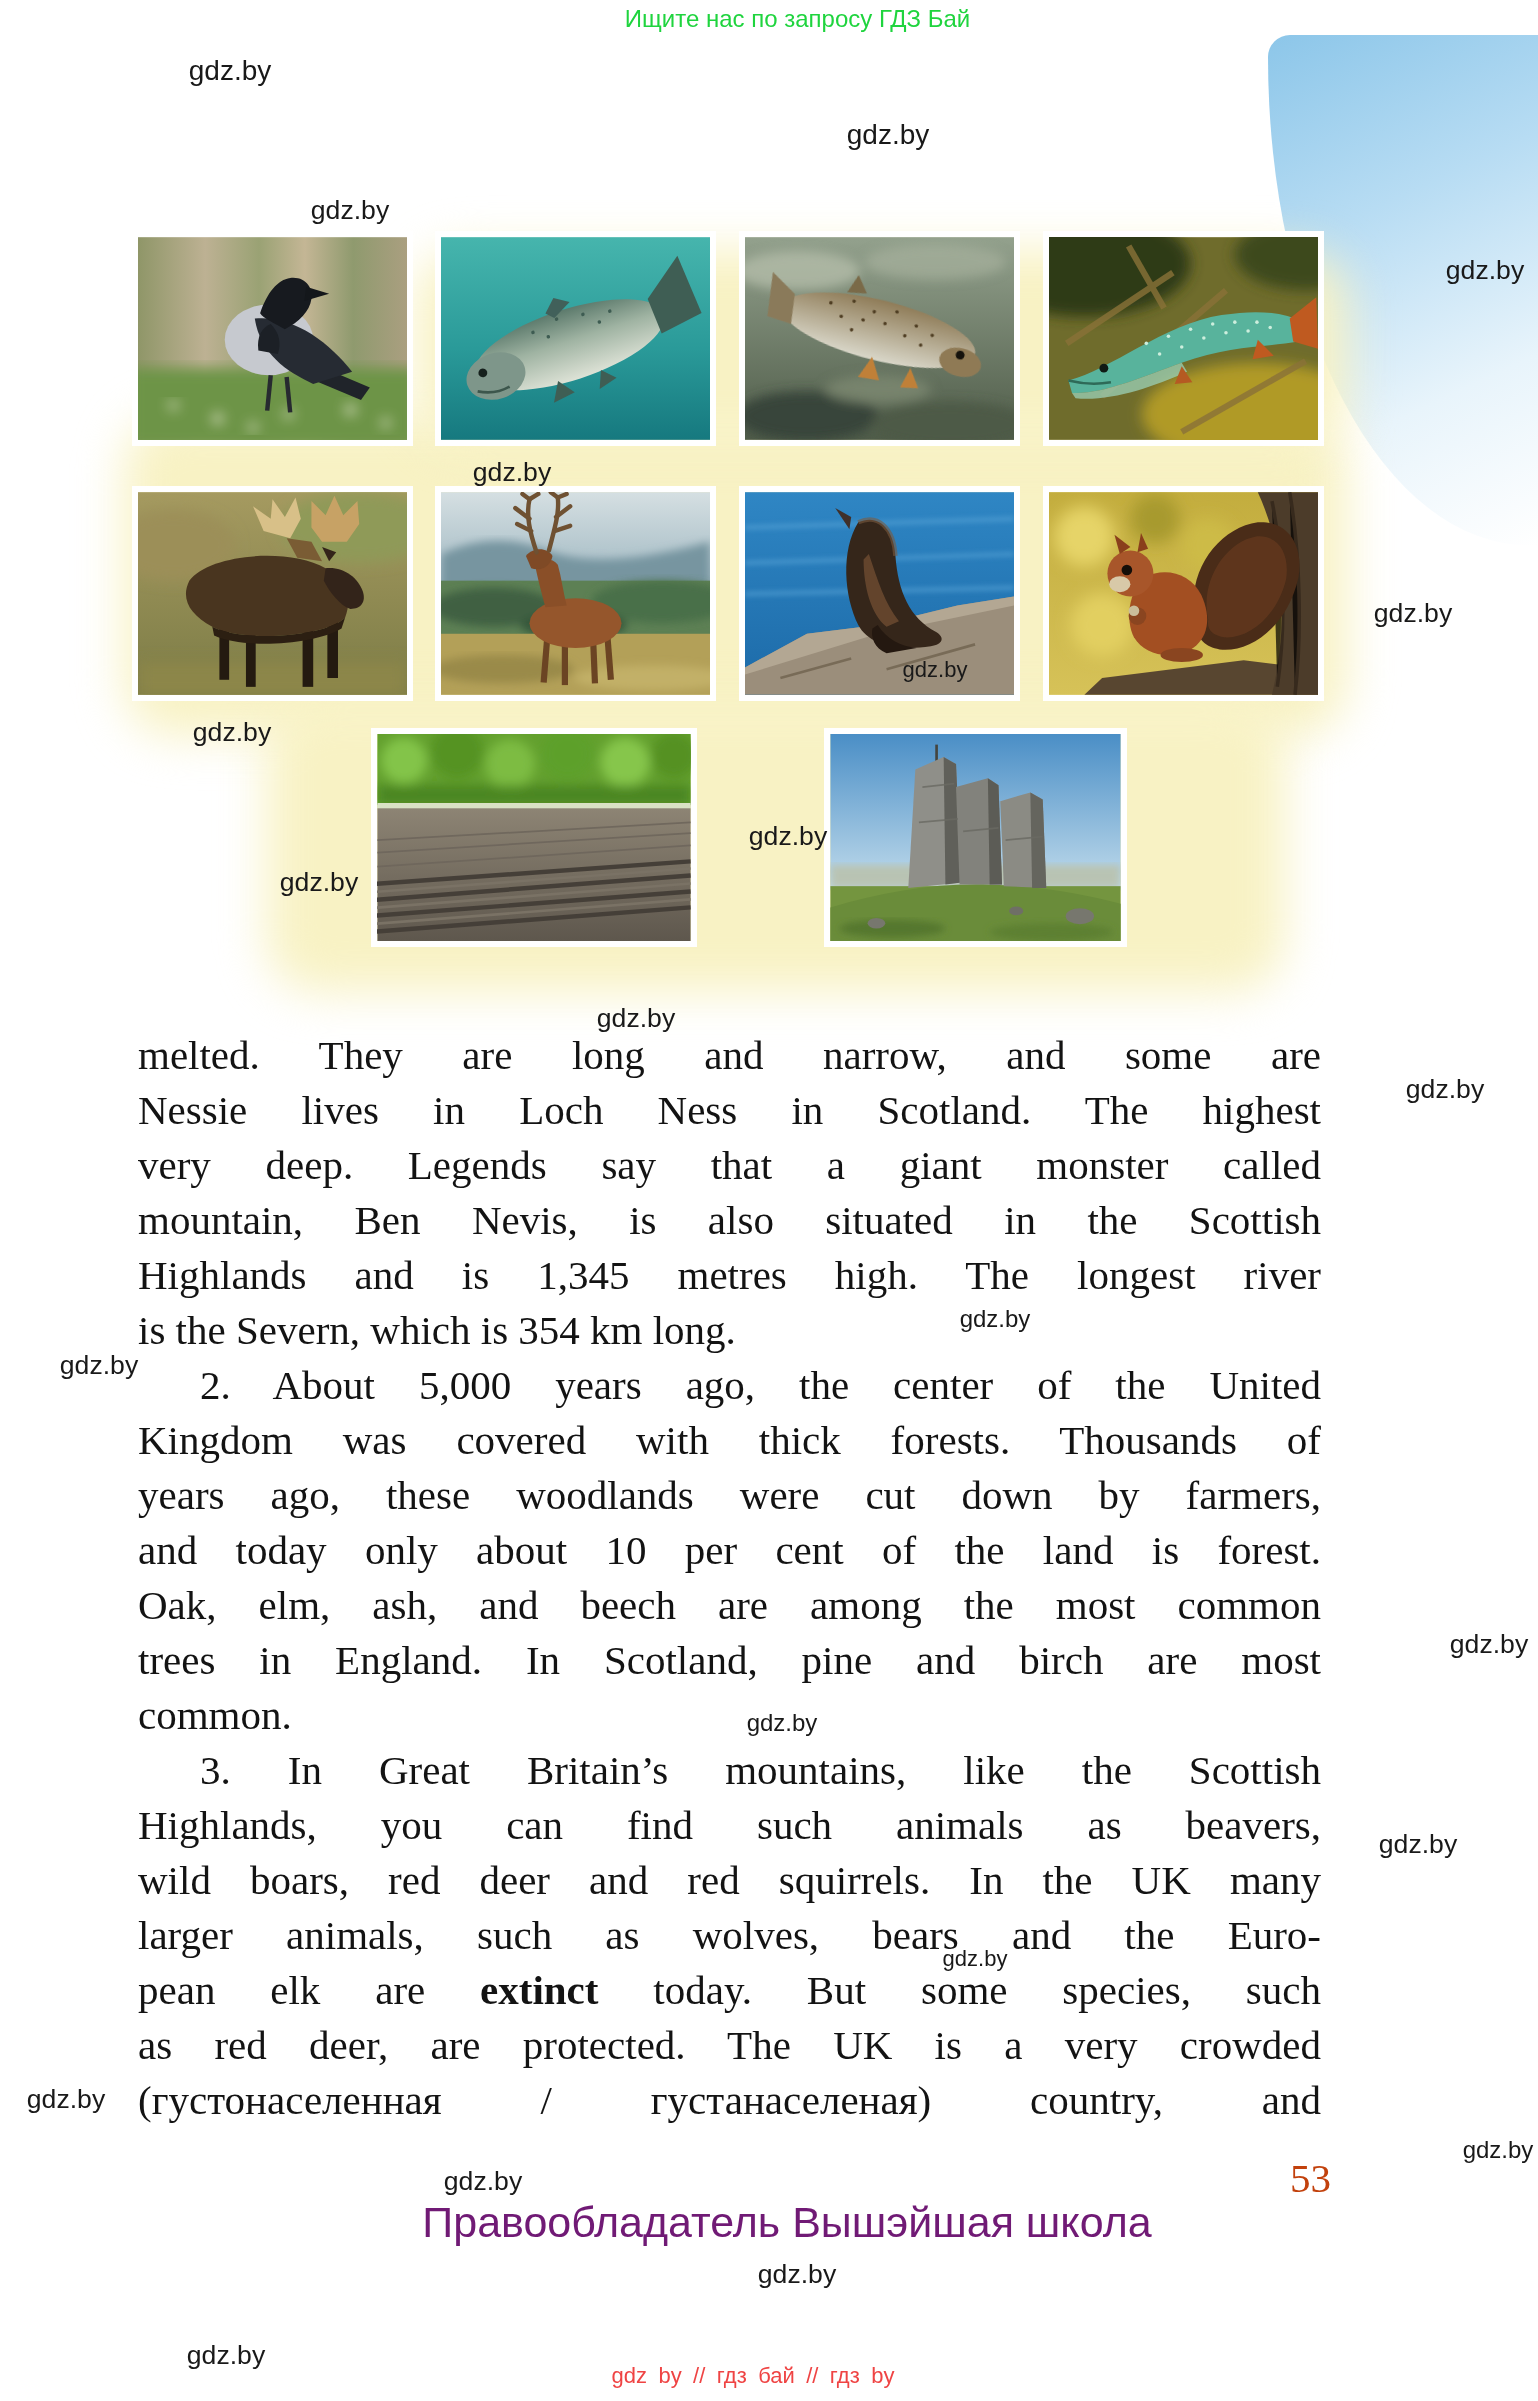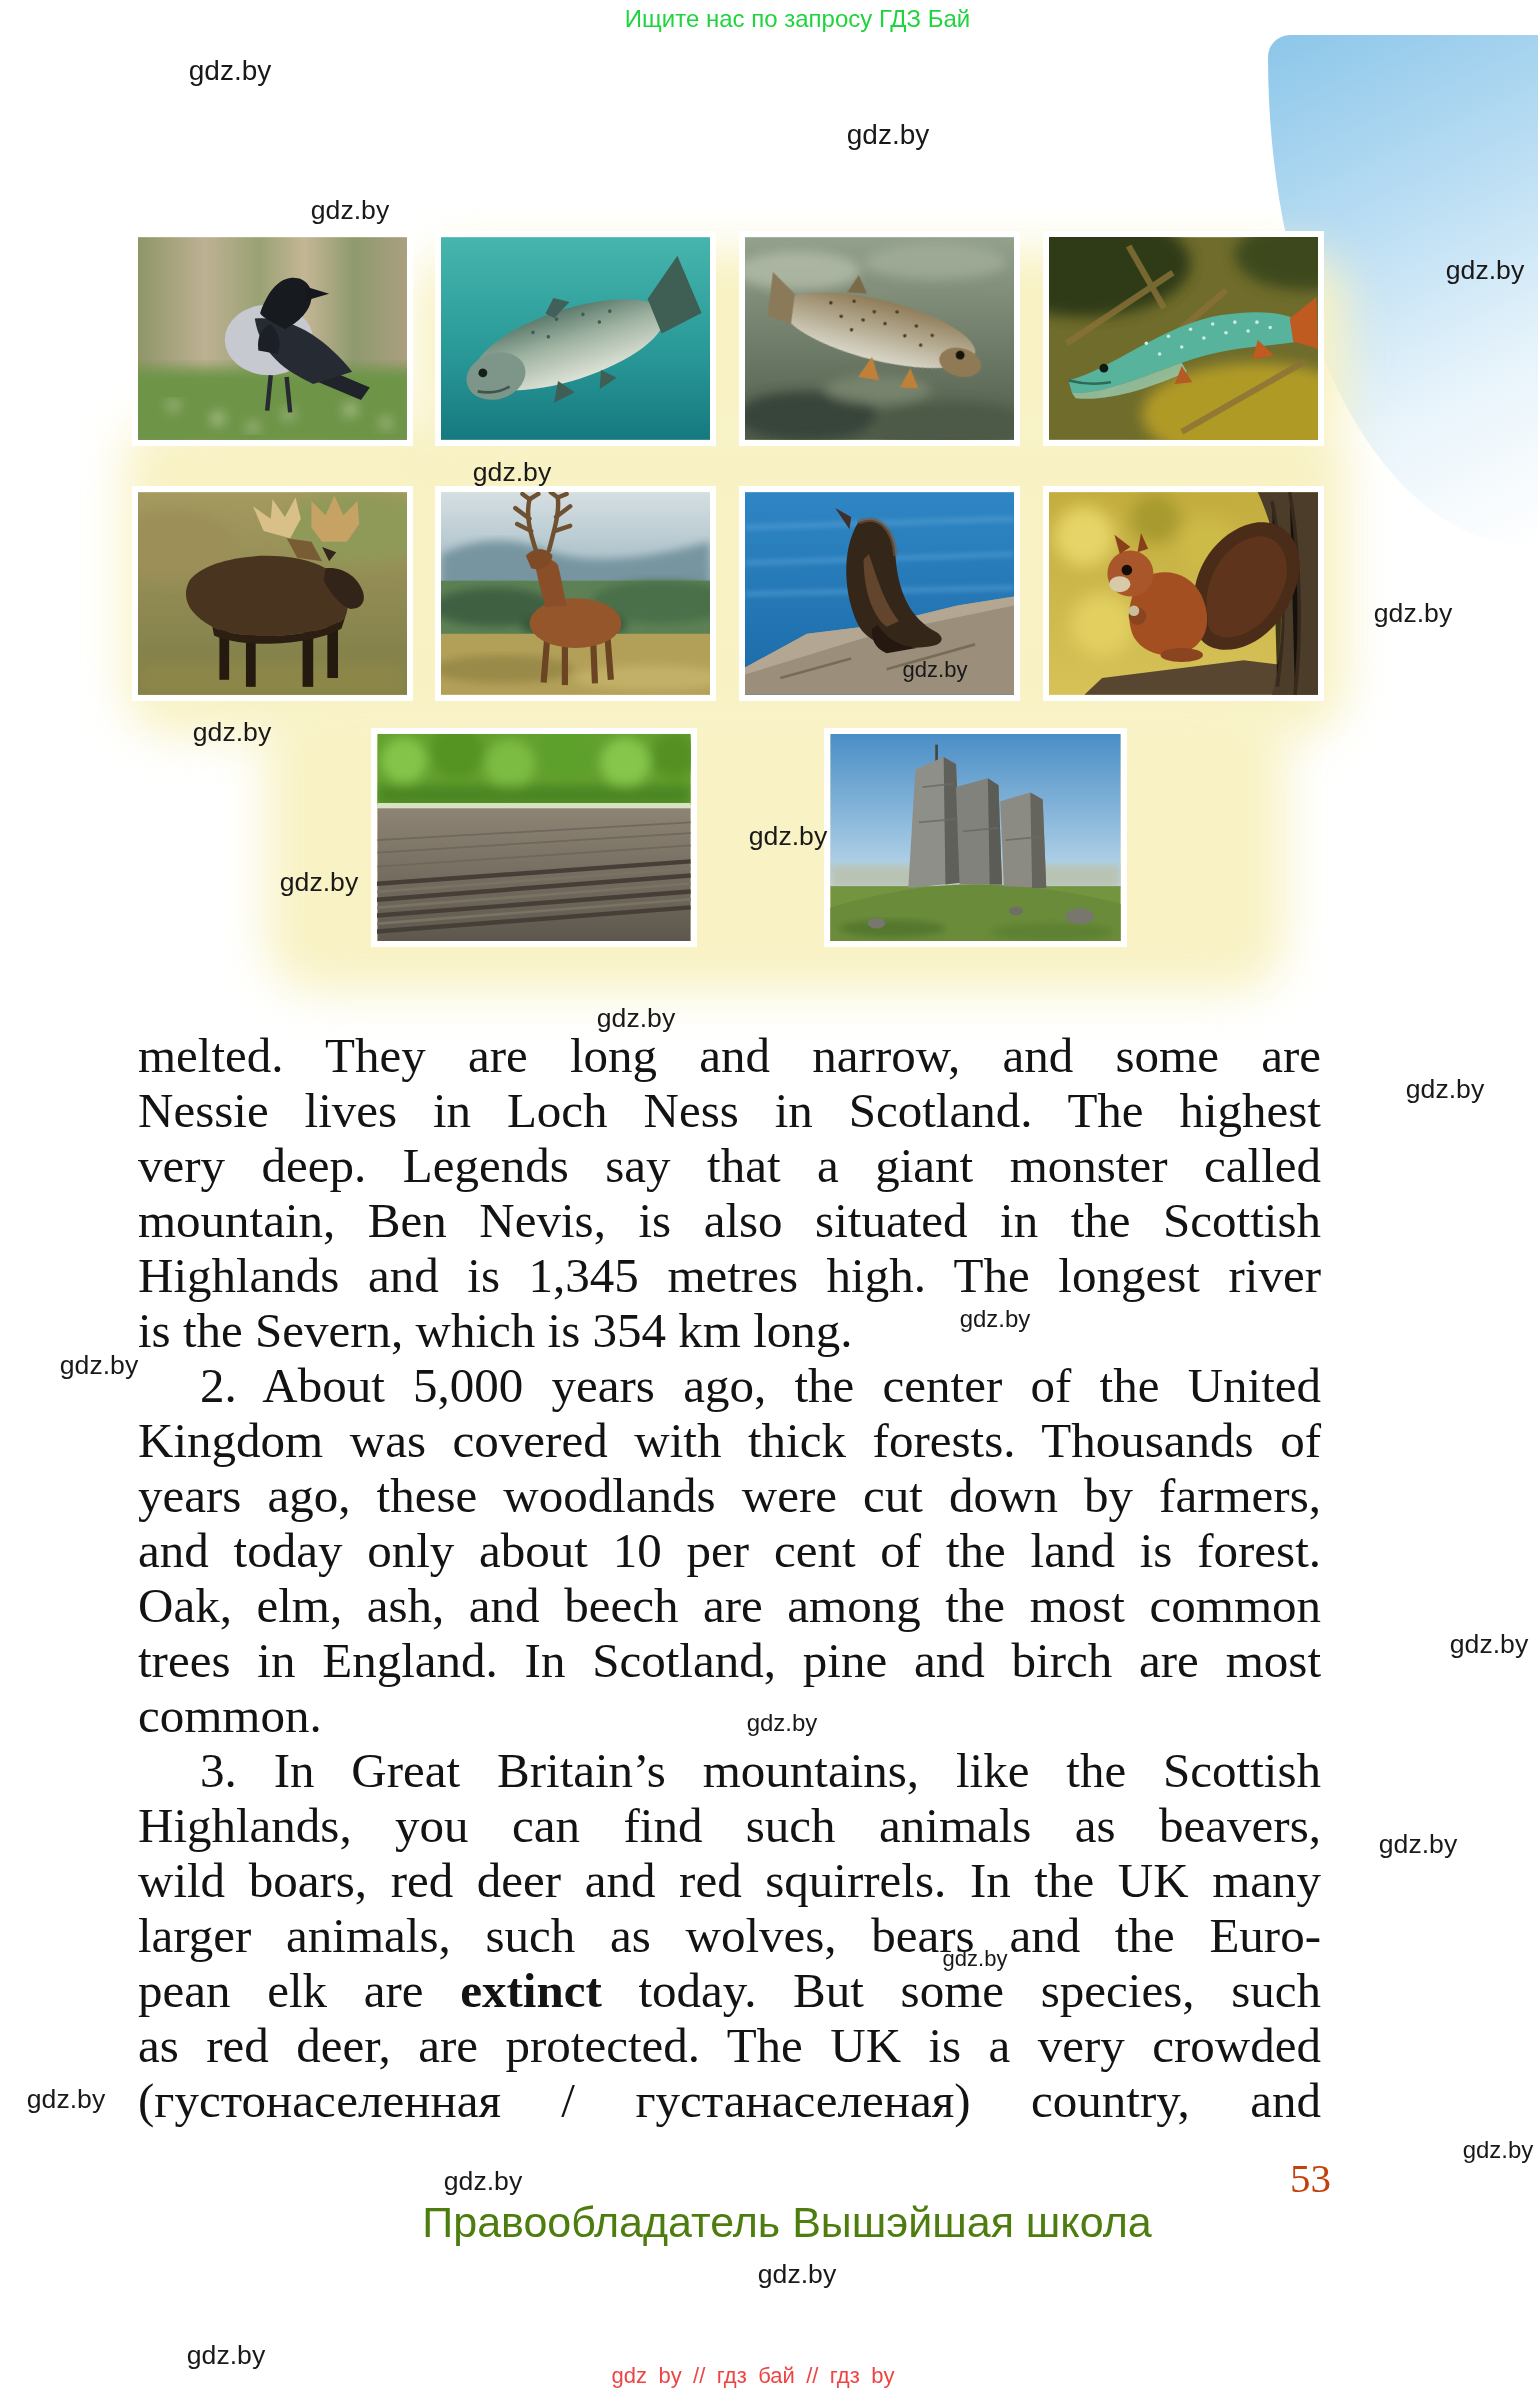--- a/index.html
+++ b/index.html
@@ -12,21 +12,21 @@
   
   .glow{position:absolute;background:#f8f2c4;filter:blur(23px);border-radius:53px;z-index:1;}
   #glowA{left:124px;top:415px;width:1223px;height:321px;}
   #glowB{left:266px;top:699px;width:1019px;height:293px;}
   #glowC{left:415px;top:250px;width:933px;height:195px;}
   
   .photo{position:absolute;border:6.2px solid #ffffff;z-index:2;line-height:0;}
   .photo svg{display:block;}
   
   #article{position:absolute;left:138px;top:1028px;width:1183px;z-index:2;
-           font-family:"Liberation Serif",serif;font-size:49px;line-height:55px;color:#131313;}
+           font-family:"Liberation Serif",serif;font-size:41px;line-height:55px;color:#131313;}
   .tline{text-align:justify;text-align-last:justify;height:55px;overflow:visible;}
   .tline.short{text-align:right;text-align-last:left;}
   .tline.indent{text-indent:62px;}
   .tline b{font-weight:bold;}
   
   .wm{position:absolute;transform:translate(-50%,-50%);white-space:nowrap;z-index:6;
       font-family:"Liberation Sans",sans-serif;}
   
   #promo{position:absolute;top:5.3px;left:0;width:100%;text-align:center;font-size:24px;z-index:3;padding-left:28px;}
   #pagenum{position:absolute;left:1290px;top:2154px;font-family:"Liberation Serif",serif;
@@ -485,17 +485,17 @@
       <span class="wm" style="left: 1418px; top: 1844px; font-size: 26.6px; color: rgb(25, 25, 25);">gdz.by</span>
       <span class="wm" style="left: 975px; top: 1959px; font-size: 22px; color: rgb(25, 25, 25);">gdz.by</span>
       <span class="wm" style="left: 66px; top: 2099px; font-size: 26.6px; color: rgb(25, 25, 25);">gdz.by</span>
       <span class="wm" style="left: 483px; top: 2181px; font-size: 26.6px; color: rgb(25, 25, 25);">gdz.by</span>
       <span class="wm" style="left: 1498px; top: 2150px; font-size: 24px; color: rgb(25, 25, 25);">gdz.by</span>
       <span class="wm" style="left: 797px; top: 2274px; font-size: 26.6px; color: rgb(25, 25, 25);">gdz.by</span>
       <span class="wm" style="left: 226px; top: 2355px; font-size: 26.6px; color: rgb(25, 25, 25);">gdz.by</span>
     </div>
 
   <div id="pagenum">53</div>
-  <div id="copyright" style="color: #4d7c0f;">Правообладатель Вышэйшая школа</div>
+  <div id="copyright" style="color: #701a75;">Правообладатель Вышэйшая школа</div>
   <div id="links" style="color: #ef4444;">gdz by // гдз бай // гдз by</div>
 
 </div>
 
 
 </body></html>

